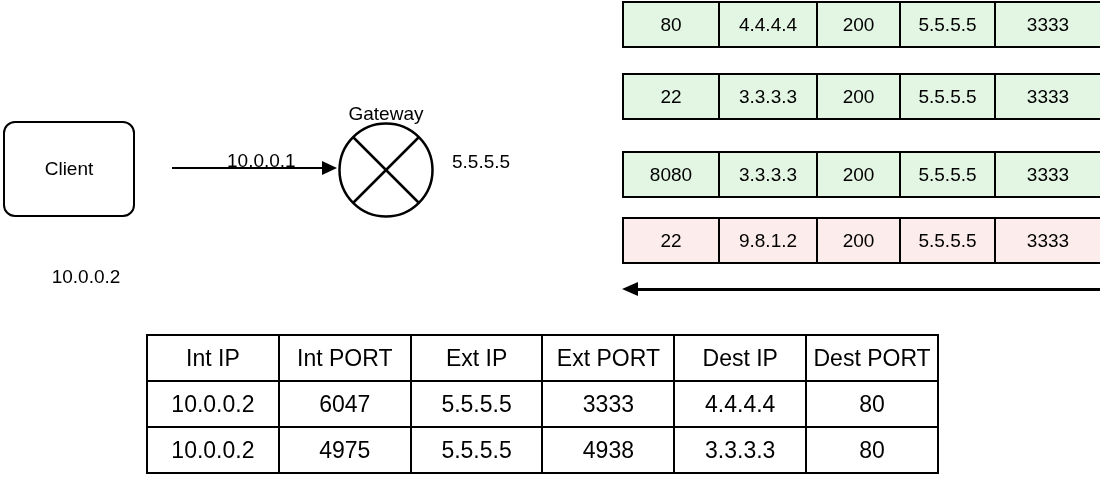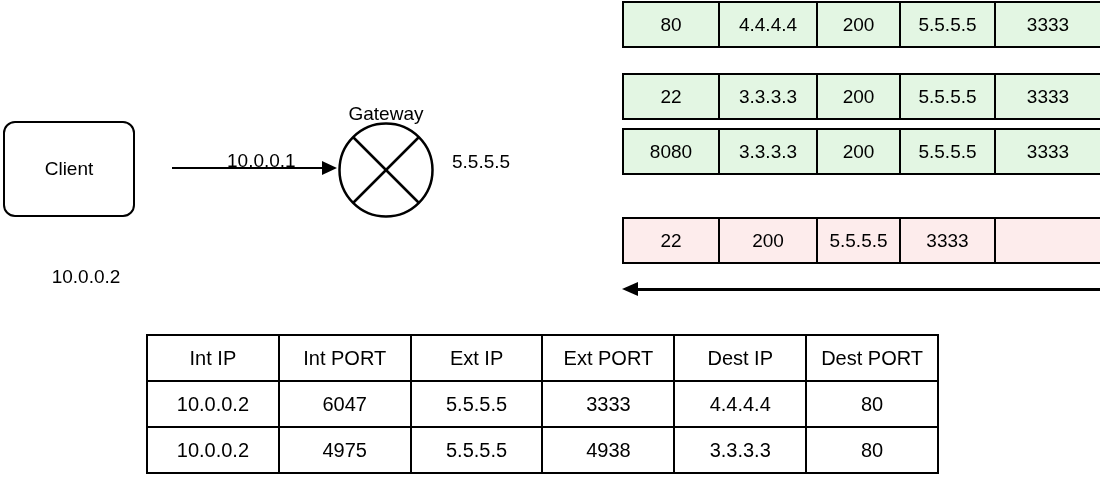--- a/index.html
+++ b/index.html
@@ -104,21 +104,21 @@
     position: absolute;
     left: 146px; top: 334px;
     width: 793px;
     border-collapse: collapse;
     table-layout: fixed;
     background: #ffffff;
   }
   .nat-table td, .nat-table th {
     border: 2px solid #000;
     height: 44px;
-    font-size: 20px;
+    font-size: 23px;
     font-weight: normal;
     text-align: center;
     vertical-align: middle;
     padding: 0;
   }
 </style>
 </head>
 <body>
 
 <div id="canvas">
@@ -149,30 +149,31 @@
   </div>
 
   <div class="packet-row allowed" style="top:73px">
     <div class="packet-cell">22</div>
     <div class="packet-cell">3.3.3.3</div>
     <div class="packet-cell">200</div>
     <div class="packet-cell">5.5.5.5</div>
     <div class="packet-cell">3333</div>
   </div>
 
-  <div class="packet-row allowed" style="top:128px">
+  <div class="packet-row allowed" style="top:151px">
     <div class="packet-cell">8080</div>
     <div class="packet-cell">3.3.3.3</div>
     <div class="packet-cell">200</div>
     <div class="packet-cell">5.5.5.5</div>
     <div class="packet-cell">3333</div>
   </div>
 
   <div class="packet-row blocked" style="top:217px">
     <div class="packet-cell">22</div>
+    <div class="packet-cell">9.8.1.2</div>
     <div class="packet-cell">200</div>
     <div class="packet-cell">5.5.5.5</div>
     <div class="packet-cell">3333</div>
   </div>
 
   <div class="ret-arrow-line"></div>
   <div class="ret-arrow-head"></div>
 
   <table class="nat-table">
     <tbody>

